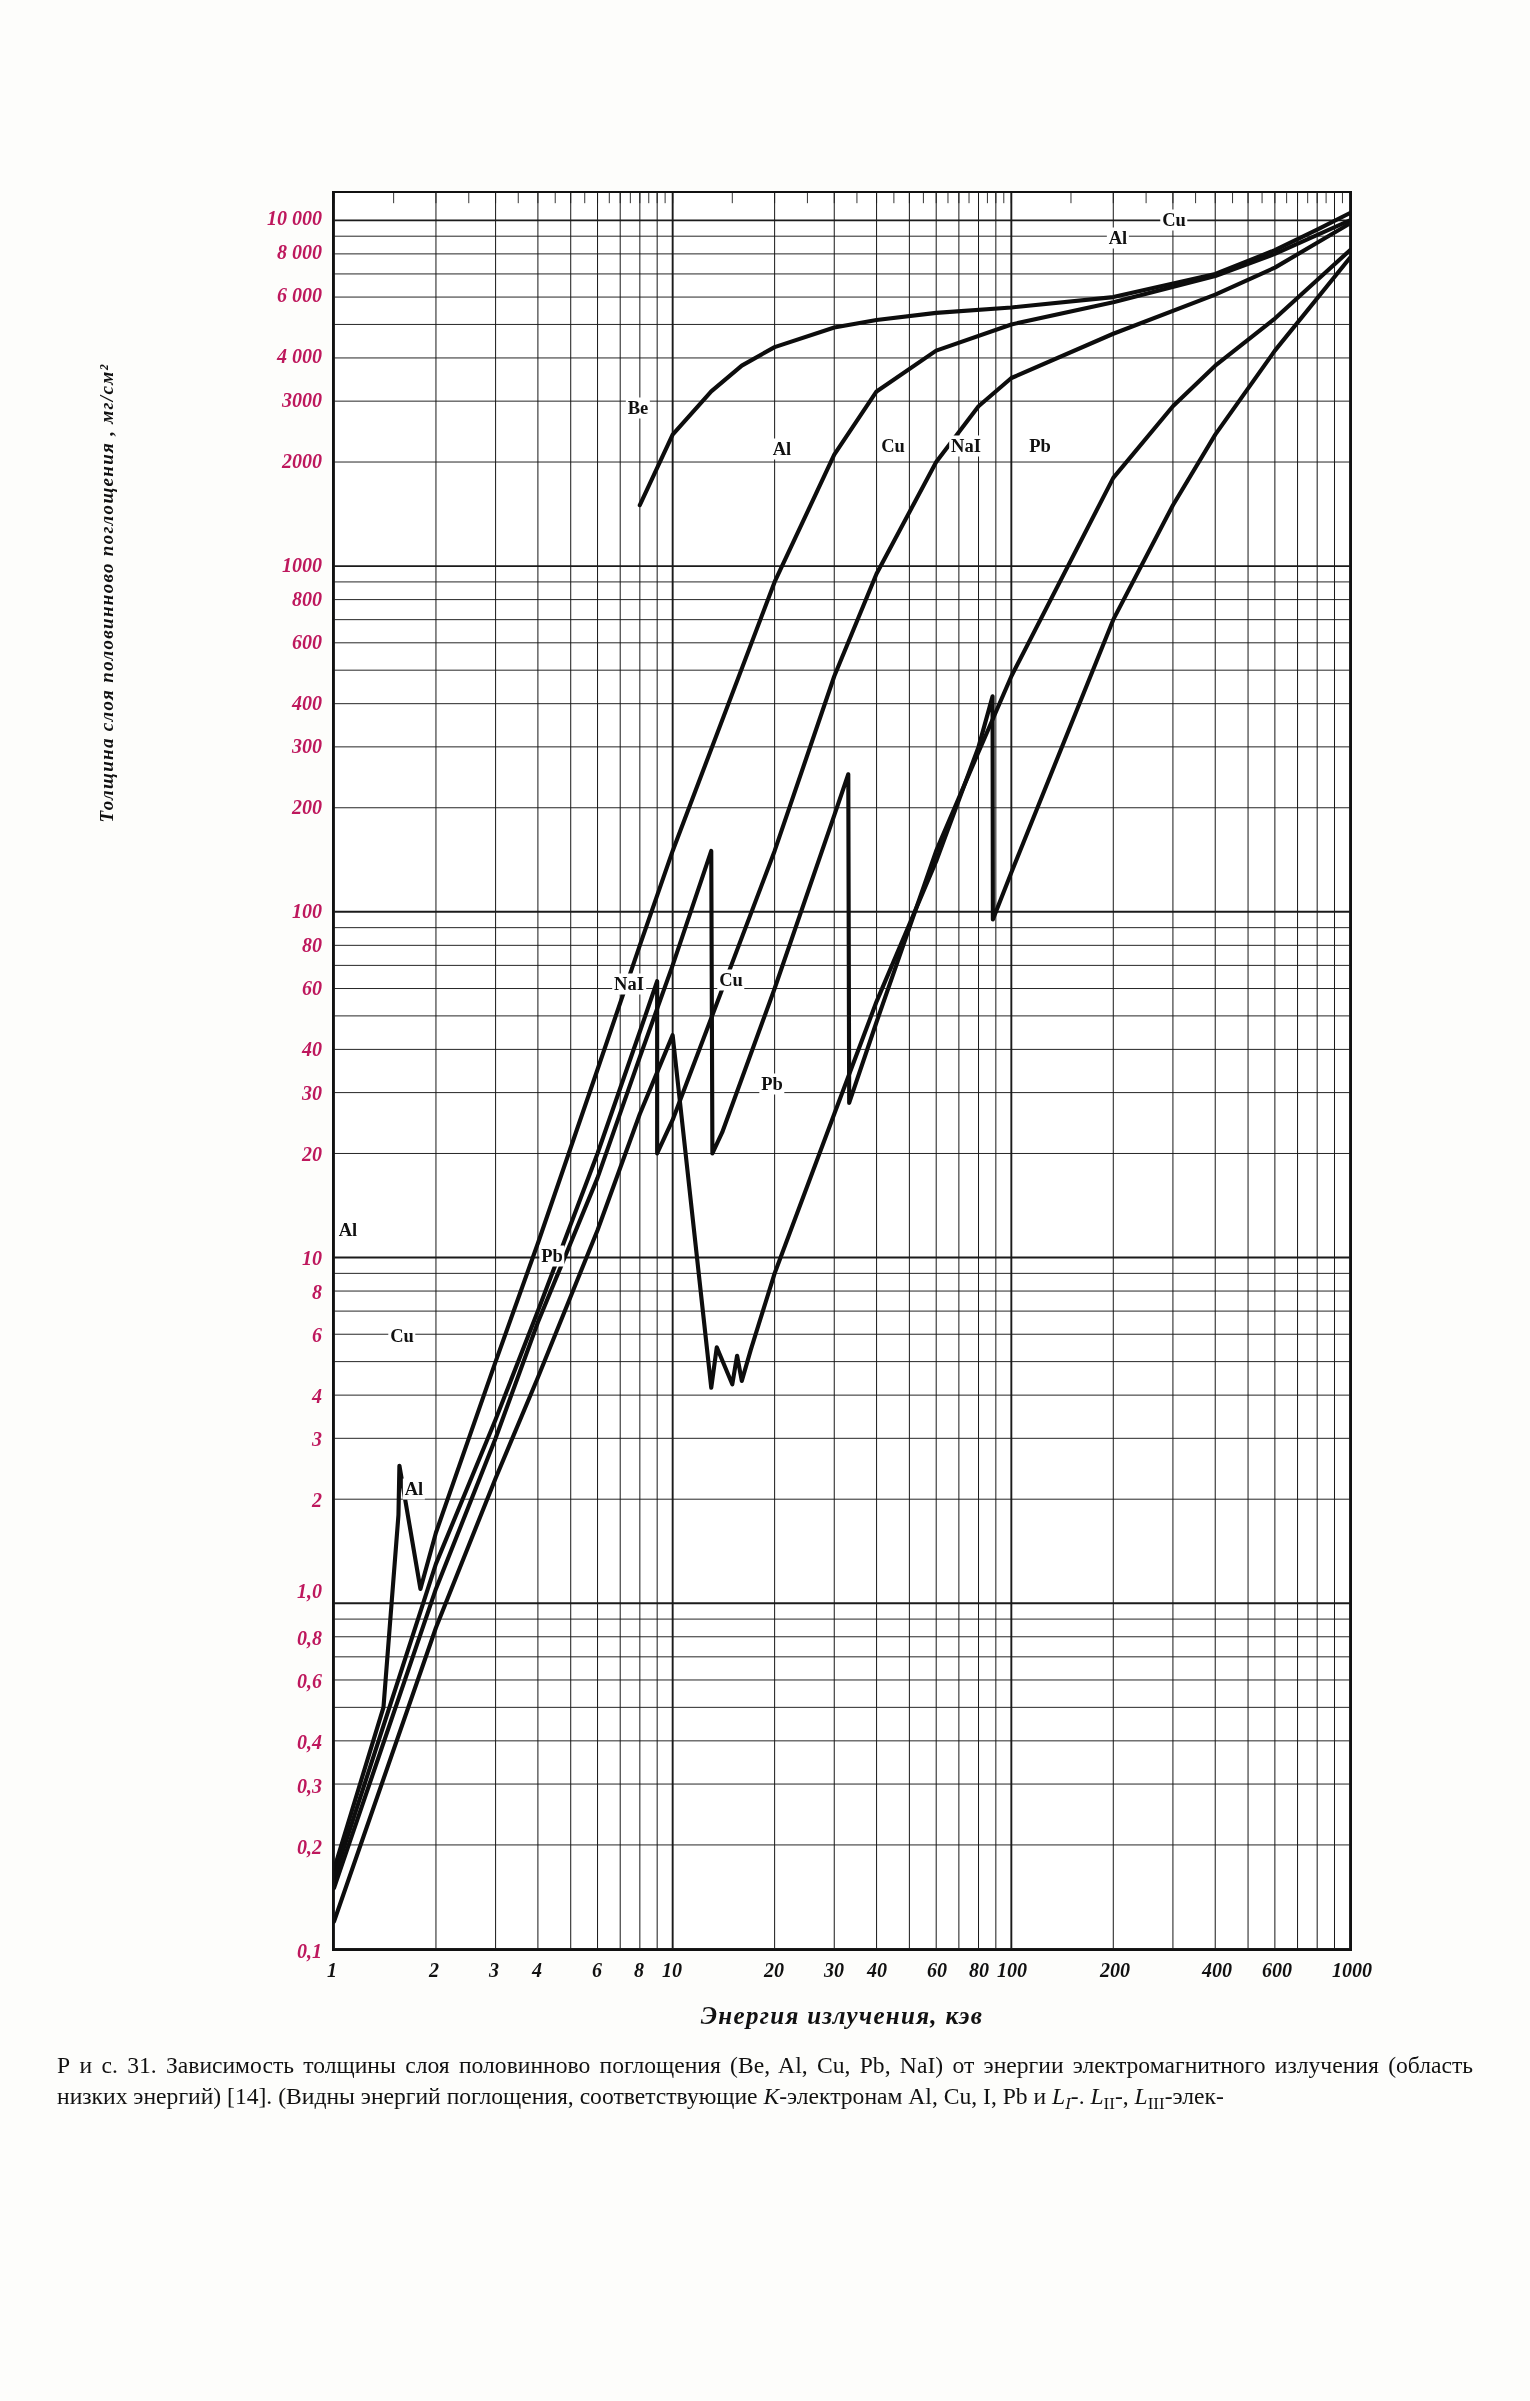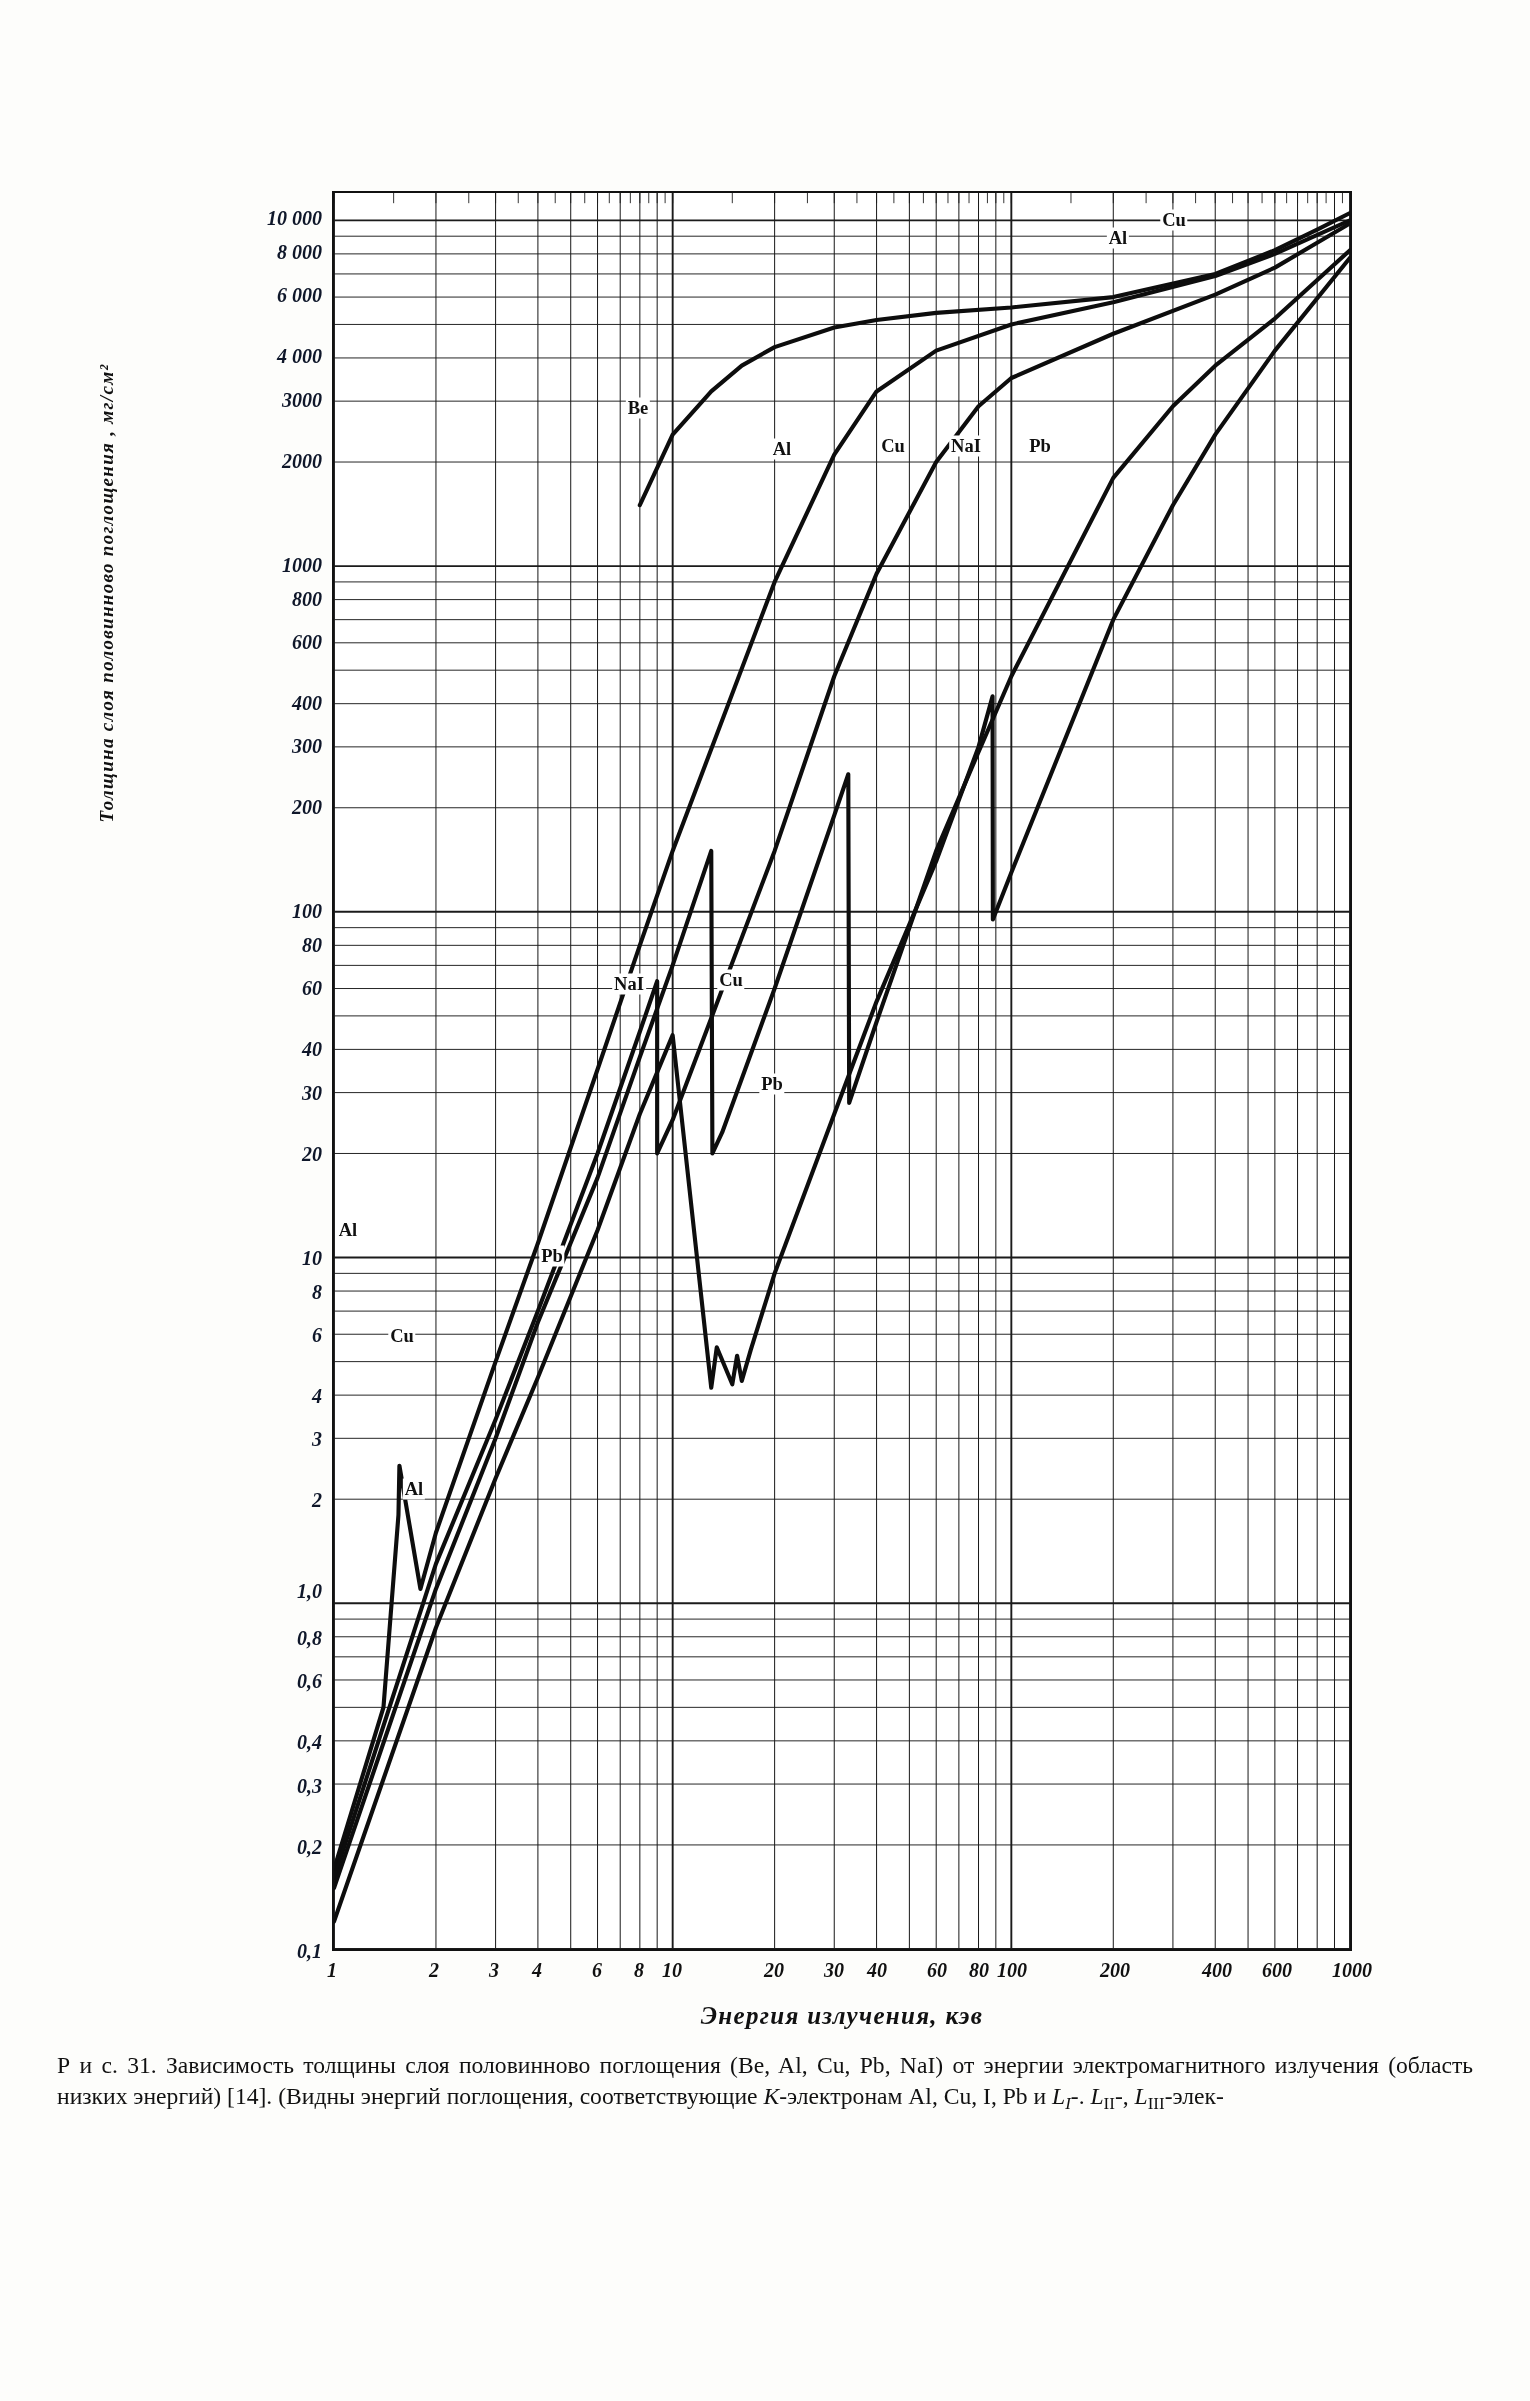--- a/index.html
+++ b/index.html
@@ -21,21 +21,21 @@
     white-space:nowrap;
   }
   .xlab{
     position:absolute;left:0;top:1811px;width:1020px;text-align:center;
     font-family:"Liberation Serif",serif;font-style:italic;font-weight:700;
     font-size:25px;letter-spacing:1.3px;color:#111;
   }
   .ytick{
     position:absolute;right:0;transform:translateY(-50%);
     font-family:"Liberation Serif",serif;font-weight:700;font-style:italic;
-    font-size:20px;color:#0f172a;white-space:nowrap;text-align:left;
+    font-size:20px;color:#be185d;white-space:nowrap;text-align:left;
   }
   #yticks{position:absolute;left:-134px;top:0;width:124px;height:1760px;}
   .xtick{
     position:absolute;top:0;transform:translateX(-50%);
     font-family:"Liberation Serif",serif;font-weight:700;font-style:italic;
     font-size:20px;color:#111;white-space:nowrap;
   }
   #xticks{position:absolute;left:0;top:1768px;width:1020px;height:29px;}
 
   

